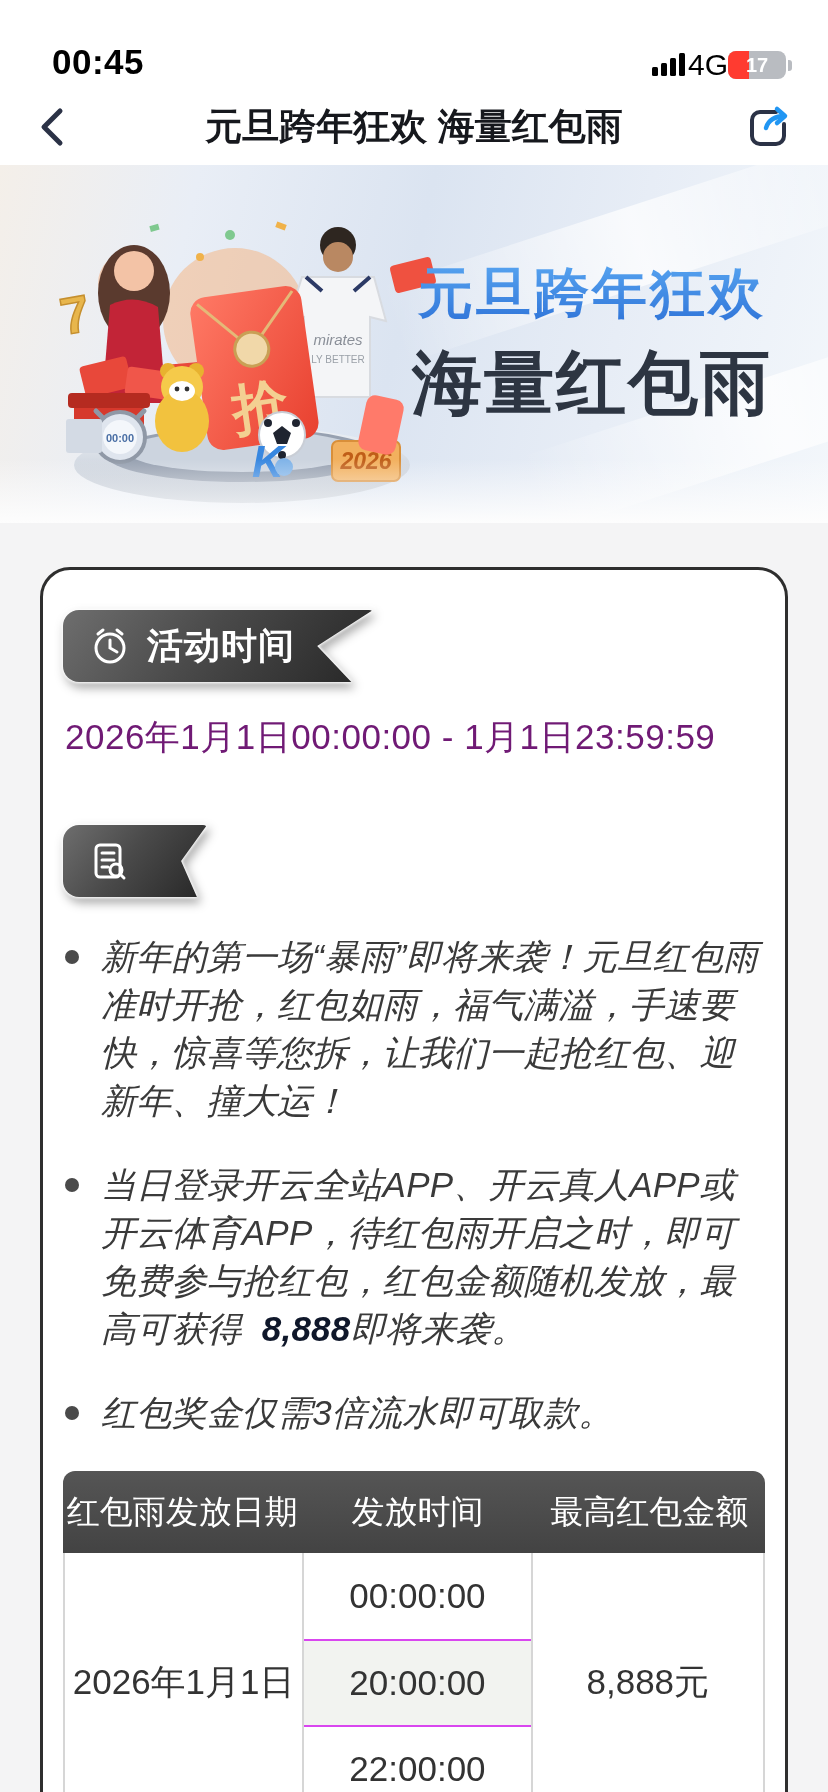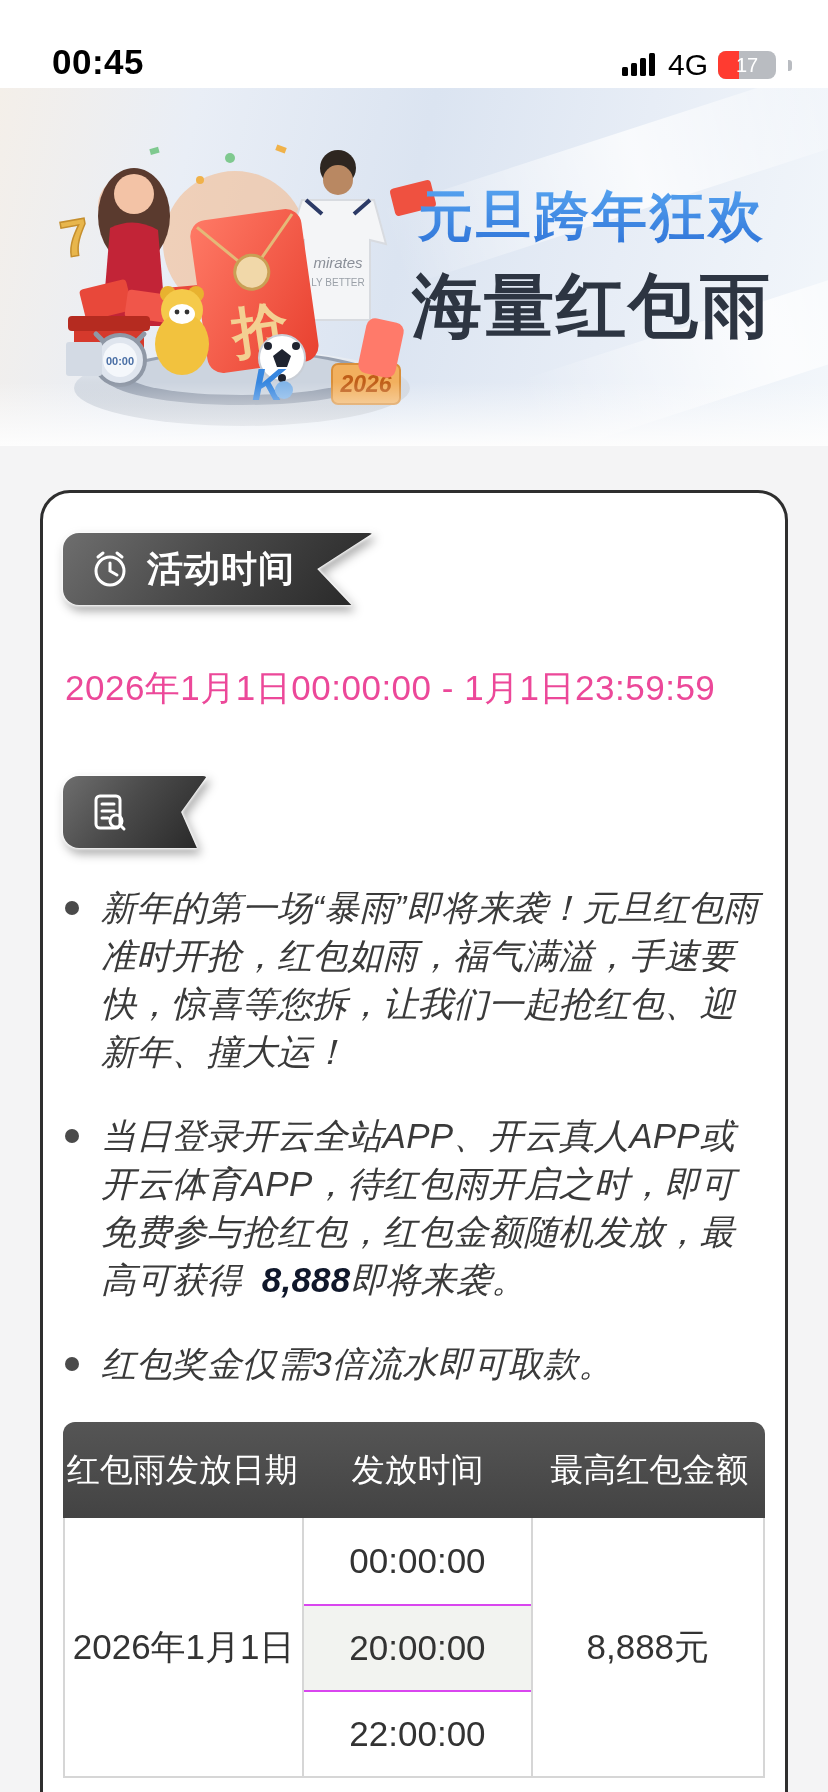--- a/index.html
+++ b/index.html
@@ -2,25 +2,25 @@
 <html><head>
 <meta charset="utf-8">
 <style>
   * { margin:0; padding:0; box-sizing:border-box; }
   html,body { width:828px; background:#f4f4f5; font-family:"Liberation Sans","DejaVu Sans",sans-serif; }
   .page { position:relative; width:828px; height:1792px; overflow:hidden; background:#f4f4f5; }
 
   
   .status-bar { height:88px; background:#ffffff; display:flex; align-items:flex-end; justify-content:space-between; padding:0 36px 6px 52px; }
   .sb-time { font-size:35px; font-weight:700; color:#000; letter-spacing:.5px; }
-  .sb-right { display:flex; align-items:center; gap:10px; }
+  .sb-right { display:flex; align-items:center; }
   .sb-net { font-size:30px; color:#000; }
   .battery { position:relative; width:58px; height:28px; border-radius:8px; background:#b9bcc1; overflow:hidden; }
   .battery .fill { position:absolute; left:0; top:0; bottom:0; width:21px; background:#ff3b30; }
-  .battery .pct { position:absolute; inset:0; display:flex; align-items:center; justify-content:center; color:#fff; font-size:20px; font-weight:400; }
+  .battery .pct { position:absolute; inset:0; display:flex; align-items:center; justify-content:center; color:#fff; font-size:20px; font-weight:700; }
   .battery-nub { width:4px; height:11px; background:#b9bcc1; border-radius:0 3px 3px 0; margin-left:2px; }
 
   
   .nav-bar { height:77px; background:#ffffff; display:flex; align-items:center; justify-content:space-between; padding:0 36px; }
   .nav-title { position:absolute; left:0; right:0; text-align:center; font-size:37px; font-weight:700; color:#16181d; pointer-events:none; }
   .nav-bar { position:relative; }
 
   
   .banner { position:relative; height:358px; overflow:hidden;
     background:linear-gradient(103deg,#f4efe9 0%,#e9eef6 22%,#dbe4f1 48%,#e7edf6 72%,#f3f7fb 100%); }
@@ -34,33 +34,33 @@
   
   .card { width:748px; margin:44px auto 0; background:#fff; border:3px solid #2e2e2e; border-radius:30px; padding:40px 20px 52px; }
 
   .ribbon-wrap { filter:drop-shadow(0 0 1.5px #fff) drop-shadow(0 0 1.5px #fff) drop-shadow(3px 5px 5px rgba(0,0,0,.32)); display:inline-block; }
   .ribbon { display:inline-flex; align-items:center; gap:16px; height:72px; padding:0 78px 0 26px; color:#fff; font-size:36px; font-weight:700; letter-spacing:1px;
     background:linear-gradient(128deg,#6e6e6e 0%,#4a4a4a 45%,#262626 100%);
     border-radius:16px 4px 4px 16px;
     clip-path:polygon(0 0,100% 0,82% 50%,93% 100%,0 100%); }
   .ribbon svg { flex:0 0 auto; }
 
-  .time-range { margin:60px 0 0 2px; font-size:35px; color:#ec4899; letter-spacing:.5px; }
+  .time-range { margin:32px 0 0 2px; font-size:35px; color:#701a75; letter-spacing:.5px; }
 
   .badge2 { margin-top:64px; }
 
   .bullets { margin-top:30px;font-style:italic; }
   .bullet { display:flex; margin-top:36px; }
   .bullet .dot { flex:0 0 14px; width:14px; height:14px; border-radius:50%; background:#4a4a4a; margin:17px 22px 0 2px; }
   .bullet .txt { font-size:35px; line-height:48px; color:#3a3a3a; letter-spacing:.2px; }
   .hl { color:#0f172a; font-weight:700;margin-left:20px; }
 
   
   .promo-table { margin-top:34px; }
-  .pt-head { display:grid; grid-template-columns:34% 33% 33%; height:96px; align-items:center; text-align:center;
+  .pt-head { display:grid; grid-template-columns:34% 33% 33%; height:82px; align-items:center; text-align:center;
     background:linear-gradient(180deg,#555555,#434343); border-radius:12px 12px 0 0; color:#fff; font-size:33px; }
   .pt-body { display:grid; grid-template-columns:34% 33% 33%; border:2px solid #d6d6d6; border-top:none; }
   .pt-date,.pt-amount { display:flex; align-items:center; justify-content:center; font-size:35px; color:#333; background:#fff; }
   .pt-times { border-left:2px solid #d6d6d6; border-right:2px solid #d6d6d6; }
   .pt-time { height:86px; display:flex; align-items:center; justify-content:center; font-size:35px; color:#333; background:#fff; border-top:2px solid #d946ef; }
   .pt-time:first-child { border-top:none; }
   .pt-time.alt { background:#f2f3f0; }
 </style>
 </head>
 <body>
@@ -78,20 +78,31 @@
       </svg>
       <span class="sb-net">4G</span>
       <span class="battery">
         <span class="fill"></span>
         <span class="pct">17</span>
       </span>
       <span class="battery-nub"></span>
     </div>
   </div>
 
+  <div class="nav-bar">
+    <svg width="30" height="44" viewBox="0 0 30 44" style="cursor:pointer">
+      <path d="M24 6 L8 22 L24 38" fill="none" stroke="#2b3246" stroke-width="5" stroke-linecap="round" stroke-linejoin="round"></path>
+    </svg>
+    <div class="nav-title">元旦跨年狂欢 海量红包雨</div>
+    <svg width="46" height="46" viewBox="0 0 46 46" style="cursor:pointer">
+      <path d="M30 8 H14 a8 8 0 0 0 -8 8 v16 a8 8 0 0 0 8 8 h16 a8 8 0 0 0 8 -8 V20" fill="none" stroke="#2b3246" stroke-width="4" stroke-linecap="round"></path>
+      <path d="M20 24 C22 16 30 12 38 12" fill="none" stroke="#2196f3" stroke-width="4.5" stroke-linecap="round"></path>
+      <path d="M31 5 L39 12 L31 19" fill="none" stroke="#2196f3" stroke-width="4.5" stroke-linecap="round" stroke-linejoin="round"></path>
+    </svg>
+  </div>
 
   <div class="banner">
     <div class="streak" style="left:380px; top:40px;"></div>
     <div class="streak" style="left:520px; top:210px;"></div>
 
     <svg width="420" height="358" viewBox="0 0 420 358" style="position:absolute; left:30px; top:0;">
       <defs>
         <linearGradient id="gRed" x1="0" y1="0" x2="1" y2="1">
           <stop offset="0" stop-color="#ff7a66"></stop>
             <stop offset="1" stop-color="#e8402f"></stop>

